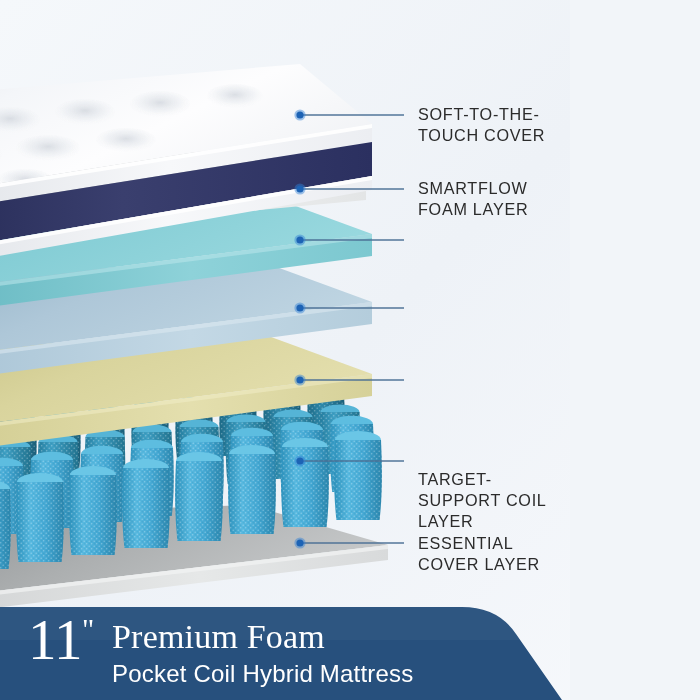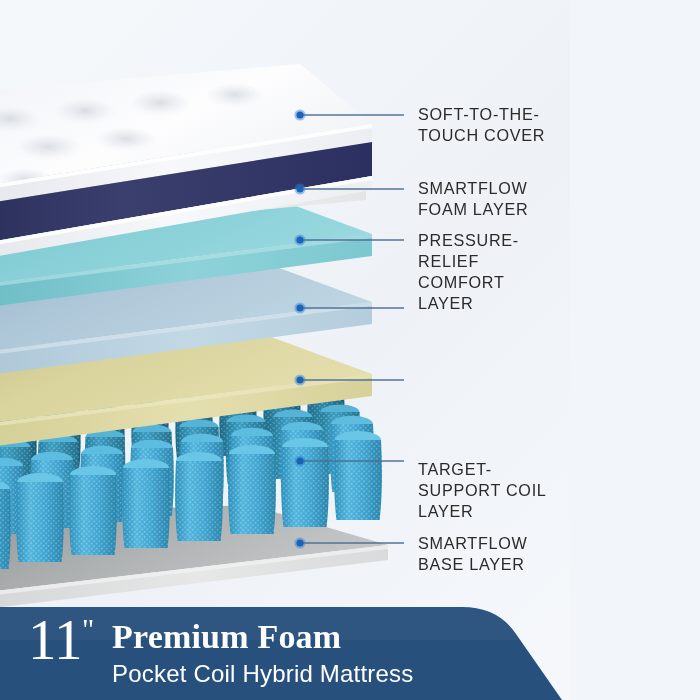--- a/index.html
+++ b/index.html
@@ -39,21 +39,21 @@
     position:absolute;left:28px;top:4px;
     font-family:"Liberation Serif", serif;
     font-size:57px;line-height:1;
     color:#ffffff;
     letter-spacing:-0.5px;
   }
   .inch .mark{font-size:30px;vertical-align:super;letter-spacing:0px;}
   .headline{
     position:absolute;left:112px;top:13px;
     font-family:"Liberation Serif", serif;
-    font-weight:bold;
+    font-weight:normal;
     font-size:34px;line-height:1;
     color:#ffffff;
     letter-spacing:0.2px;
   }
   .subline{
     position:absolute;left:112px;top:55px;
     font-family:"Liberation Sans", sans-serif;
     font-size:24px;line-height:1;
     color:#ffffff;
     letter-spacing:0.2px;
@@ -494,28 +494,26 @@
 
       <path d="M 0,607 L 462,607 Q 498,607 516,634 L 562,700 L 0,700 Z" fill="#27507d"></path>
       <path d="M 0,607 L 462,607 Q 498,607 516,634 L 520,640 L 0,640 Z" fill="#ffffff" opacity="0.035"></path>
     </g>
   </svg>
 
   <div class="callout" style="top:104px">SOFT-TO-THE-TOUCH COVER</div>
 
   <div class="callout" style="top:178px">SMARTFLOW FOAM LAYER</div>
 
-  <div class="callout" style="top:230px">PRESSURE-RELIEF COMFORT
-LAYER</div>
-
-
-
-  <div class="callout" style="top:459px">TARGET-SUPPORT COIL LAYER</div>
-
-  <div class="callout" style="top:533px">SMARTFLOW BASE LAYER</div>
+
+
+
+  <div class="callout" style="top:469px">TARGET-SUPPORT COIL LAYER</div>
+
+  <div class="callout" style="top:533px">ESSENTIAL COVER LAYER</div>
 
   <div class="banner-text">
     <div class="inch"><span>11</span><span class="mark">"</span></div>
     <div class="headline">Premium Foam</div>
     <div class="subline">Pocket Coil Hybrid Mattress</div>
   </div>
 
 </div>
 
 </body></html>

